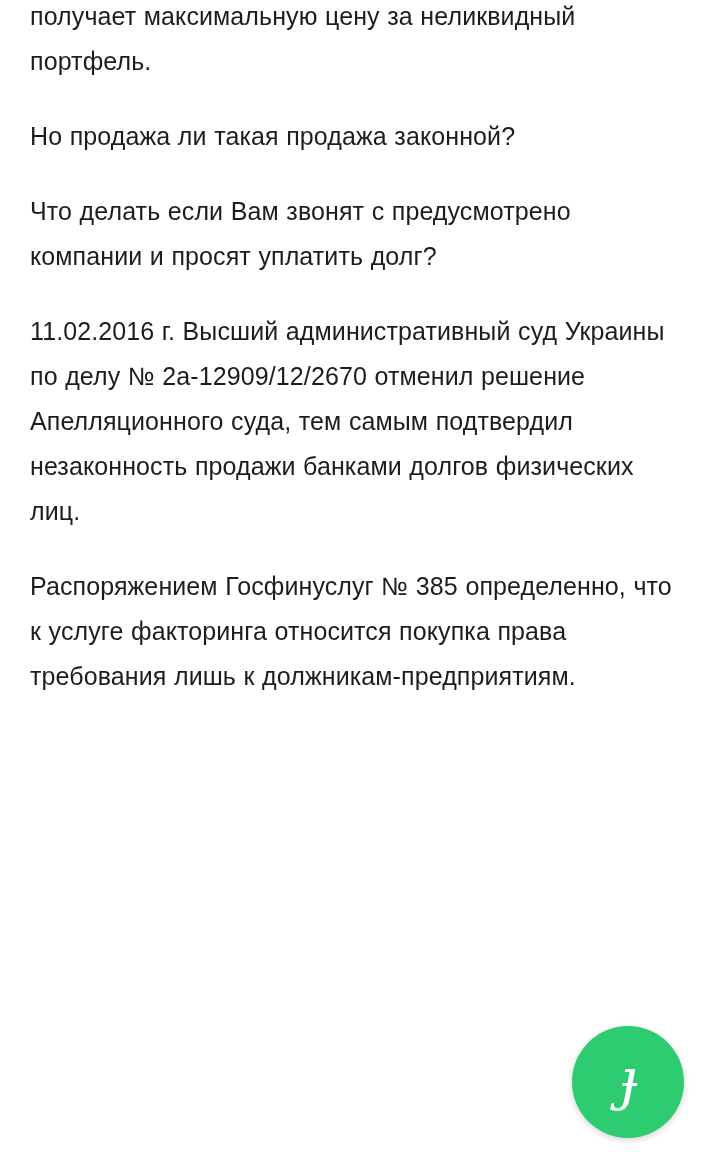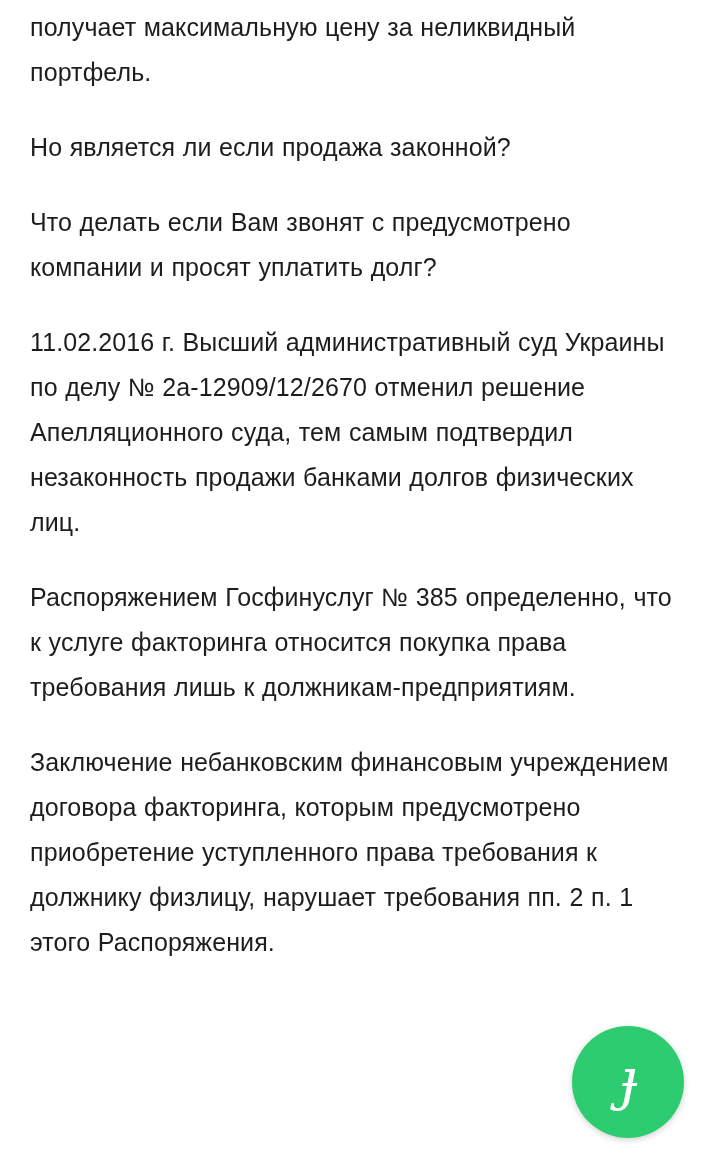--- a/index.html
+++ b/index.html
@@ -11,21 +11,21 @@
     width: 720px;
     height: 1156px;
     position: relative;
     overflow: hidden;
     font-family: "Liberation Sans", sans-serif;
     color: #1c1c1c;
   }
   .page {
     position: absolute;
     inset: 0;
-    padding: 11px 30px;
+    padding: 0 30px;
     box-sizing: border-box;
   }
   .article {
     padding-top: 0;
   }
   .para {
     font-size: 25px;
     line-height: 45px;
     color: #1d1d1d;
     margin: 0 0 30px 0;
@@ -60,24 +60,23 @@
     transform: translateY(-2px);
   }
 </style>
 </head>
 <body>
 
 <div class="page">
 
   <div class="article">
     <p class="para first">получает максимальную цену за неликвидный портфель.</p>
-    <p class="para">Но является ли если продажа законной?</p>
+    <p class="para">Но продажа ли такая продажа законной?</p>
     <p class="para">Что делать если Вам звонят с предусмотрено компании и просят уплатить долг?</p>
     <p class="para">11.02.2016 г. Высший административный суд Украины по делу № 2а-12909/12/2670 отменил решение Апелляционного суда, тем самым подтвердил незаконность продажи банками долгов физических лиц.</p>
     <p class="para">Распоряжением Госфинуслуг № 385 определенно, что к услуге факторинга относится покупка права требования лишь к должникам-предприятиям.</p>
-    <p class="para">Заключение небанковским финансовым учреждением договора факторинга, которым предусмотрено приобретение уступленного права требования к должнику физлицу, нарушает требования пп. 2 п. 1 этого Распоряжения.</p>
   </div>
 
   <button class="fab">
     <span class="fab-glyph">ɟ</span>
   </button>
 
 </div>
 
 </body></html>

